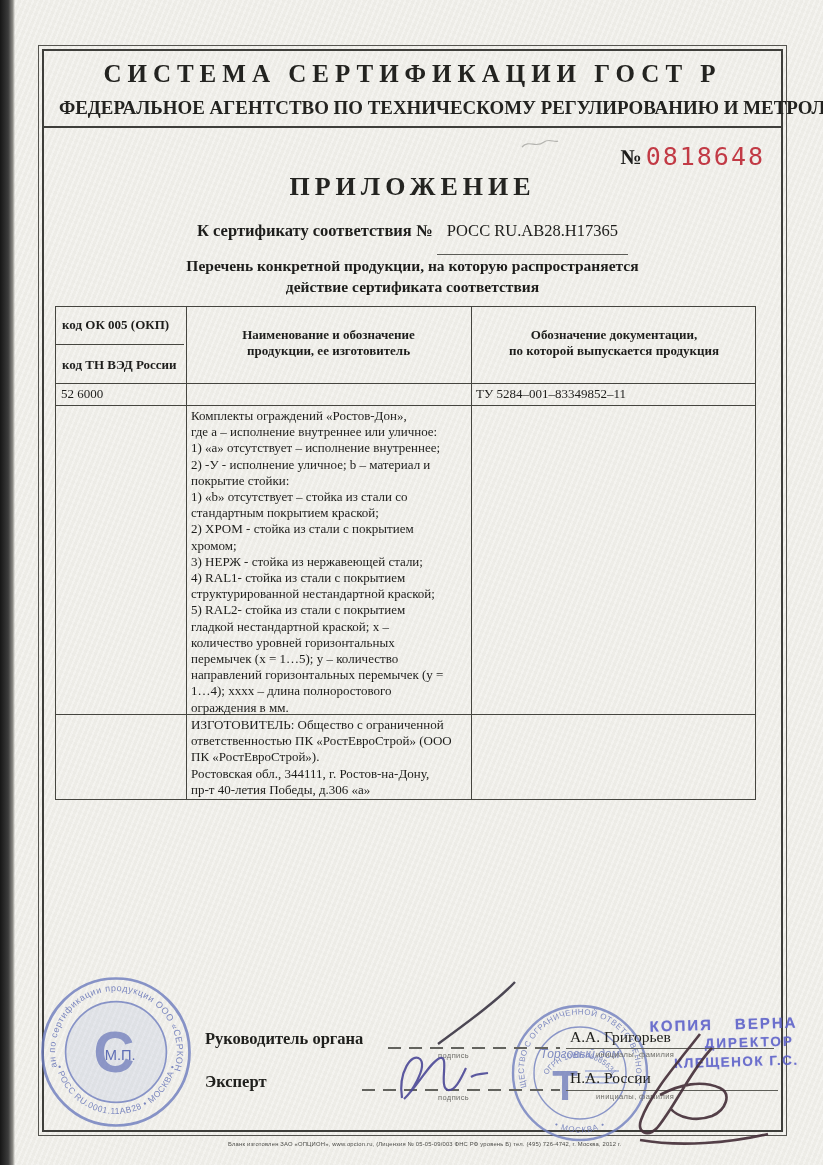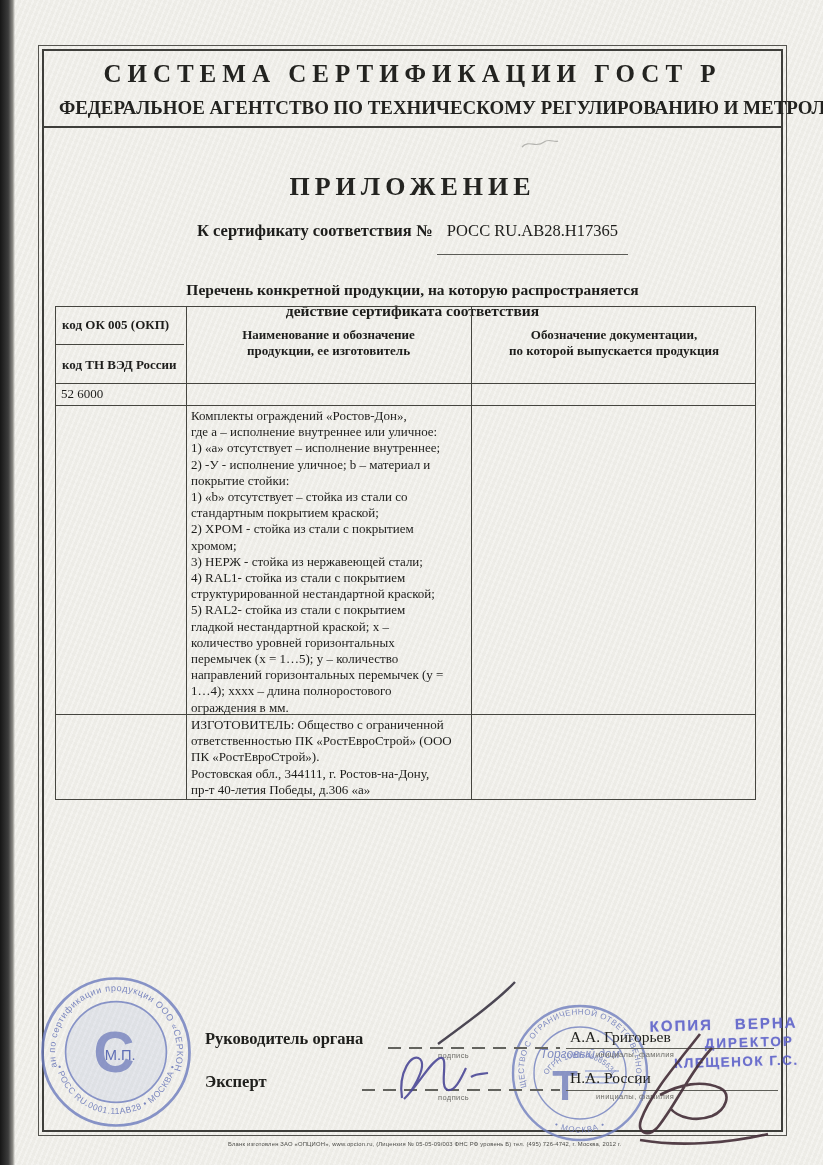--- a/index.html
+++ b/index.html
@@ -32,21 +32,21 @@
     color:#c23a45; vertical-align:-1px; }
 
   .appendix { position:absolute; left:40px; top:172px; width:745px; text-align:center;
     font-size:26px; font-weight:bold; letter-spacing:5px; color:#242421; }
 
   .cert-line { position:absolute; left:40px; top:221px; width:745px; text-align:center;
     font-size:16.5px; font-weight:bold; white-space:nowrap; }
   .cert-line .cert-no { font-weight:normal; border-bottom:1.2px solid #5b5b56; padding:0 10px 14px 10px; }
 
   .subtitle { position:absolute; left:40px; top:255px; width:745px; text-align:center;
-    font-size:15.5px; font-weight:bold; line-height:21px; white-space:pre-line;margin-top:24px; }
+    font-size:15.5px; font-weight:bold; line-height:21px; white-space:pre-line; }
 
   
   .ptable { position:absolute; left:55px; top:306px; width:701px; height:494px;
     border:1.6px solid #45453f; }
   .vline { position:absolute; top:0; bottom:0; width:0; border-left:1.5px solid #45453f; }
   .hline { position:absolute; left:0; right:0; height:0; border-top:1.5px solid #45453f; }
   .cell { position:absolute; font-size:13px; line-height:16.2px; }
   .c-head { font-weight:bold; }
   .pre { white-space:pre-line; }
   .c1top { left:6px; top:10px; width:120px; }
@@ -105,20 +105,24 @@
   <div class="scan-edge"></div>
 
   <div class="frame-outer">
     <div class="frame-inner"></div>
   </div>
 
   <div class="hdr-line1">СИСТЕМА СЕРТИФИКАЦИИ ГОСТ Р</div>
   <div class="hdr-line2">ФЕДЕРАЛЬНОЕ АГЕНТСТВО ПО ТЕХНИЧЕСКОМУ РЕГУЛИРОВАНИЮ И МЕТРОЛОГИИ</div>
   <div class="hdr-rule"></div>
 
+  <div class="serial">
+    <span class="no">№</span>
+    <span class="digits">0818648</span>
+  </div>
 
   <svg class="pen-mark" viewBox="0 0 40 16">
     <path d="M2 11 C 9 3, 16 13, 24 6 C 29 2, 35 7, 38 5" fill="none" stroke="#9a9a96" stroke-width="1.2" opacity=".7"></path>
   </svg>
 
   <div class="appendix">ПРИЛОЖЕНИЕ</div>
 
   <div class="cert-line">
     <span>К сертификату соответствия №</span>
     <span class="cert-no">РОСС RU.AB28.H17365</span>
@@ -136,20 +140,21 @@
     <div class="hline" style="top:37px; right:571px;"></div>
 
     <div class="cell c-head c1top">код ОК 005 (ОКП)</div>
     <div class="cell c-head c1bot">код ТН ВЭД России</div>
     <div class="cell c-head c2head pre">Наименование и обозначение
 продукции, ее изготовитель</div>
     <div class="cell c-head c3head pre">Обозначение документации,
 по которой выпускается продукция</div>
 
     <div class="cell c-code">52 6000</div>
+    <div class="cell c-docref">ТУ 5284–001–83349852–11</div>
 
     <div class="cell c-desc pre">Комплекты ограждений «Ростов-Дон»,
 где а – исполнение внутреннее или уличное:
 1) «а» отсутствует – исполнение внутреннее;
 2) -У - исполнение уличное; b – материал и
 покрытие стойки:
 1) «b» отсутствует – стойка из стали со
 стандартным покрытием краской;
 2) ХРОМ - стойка из стали с покрытием
 хромом;

